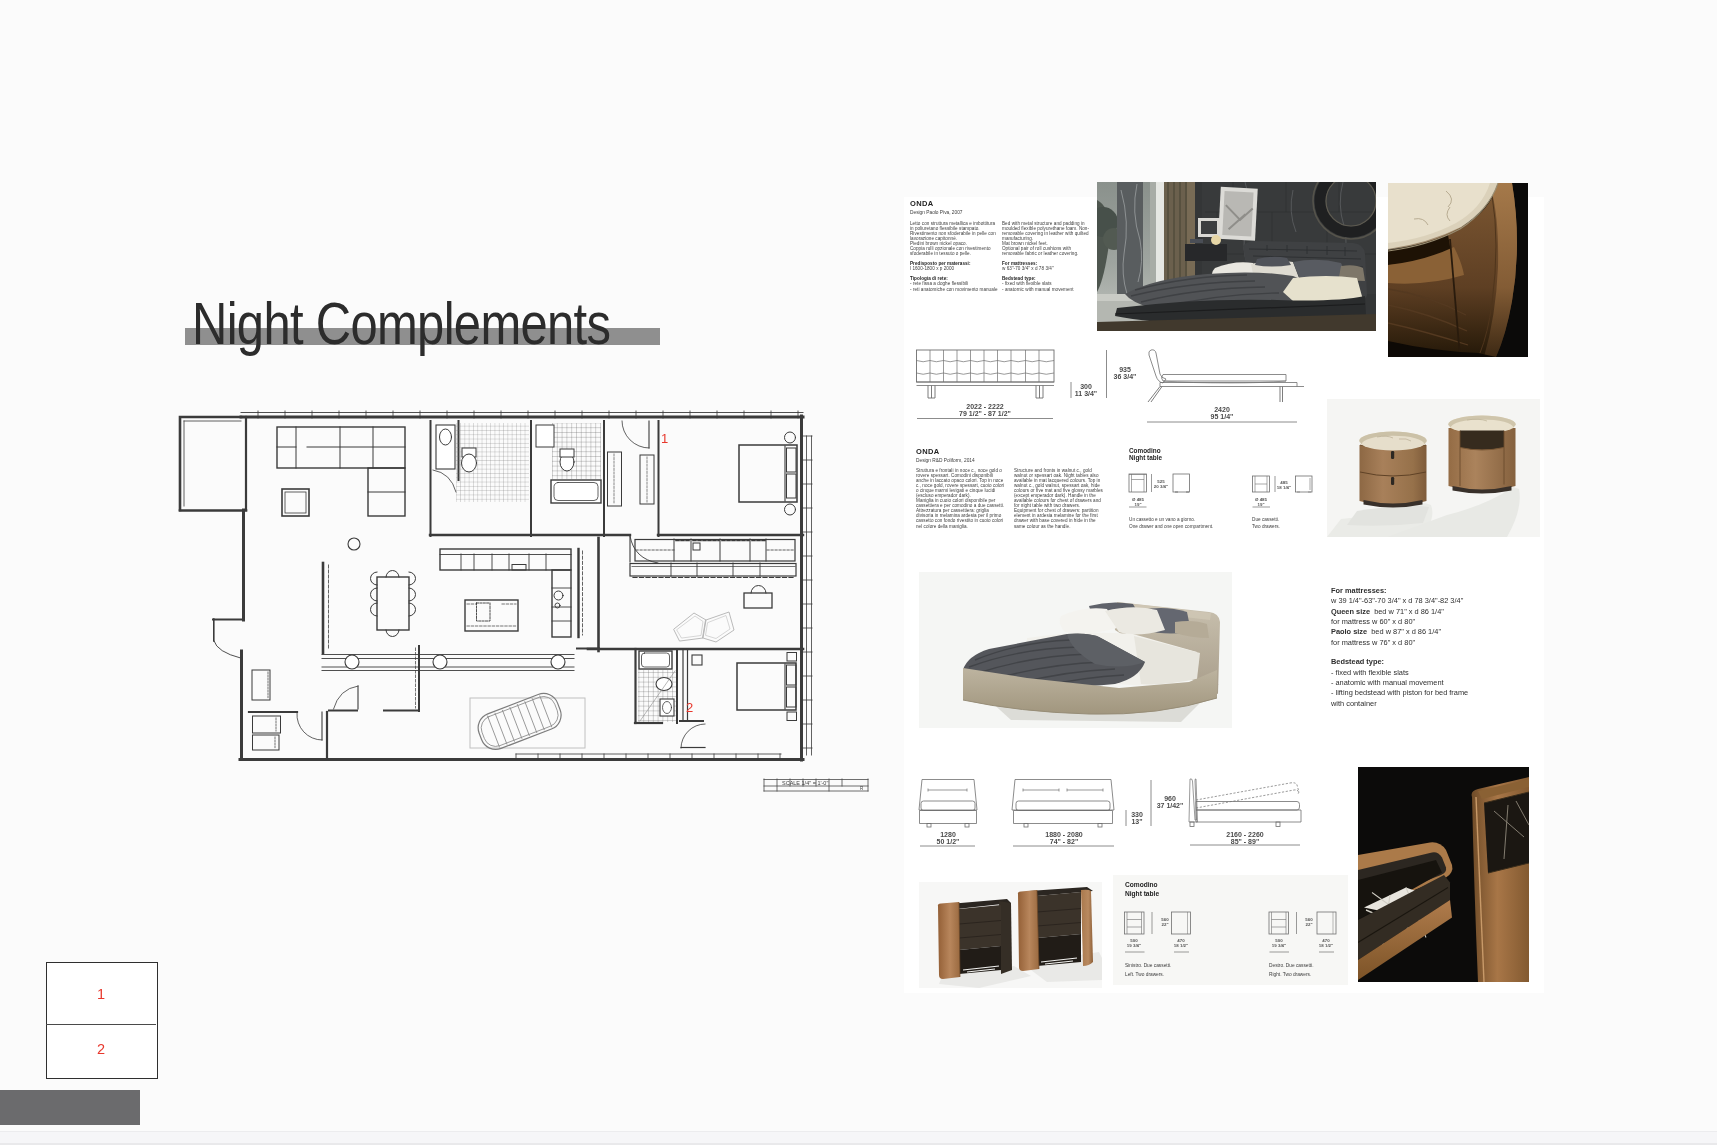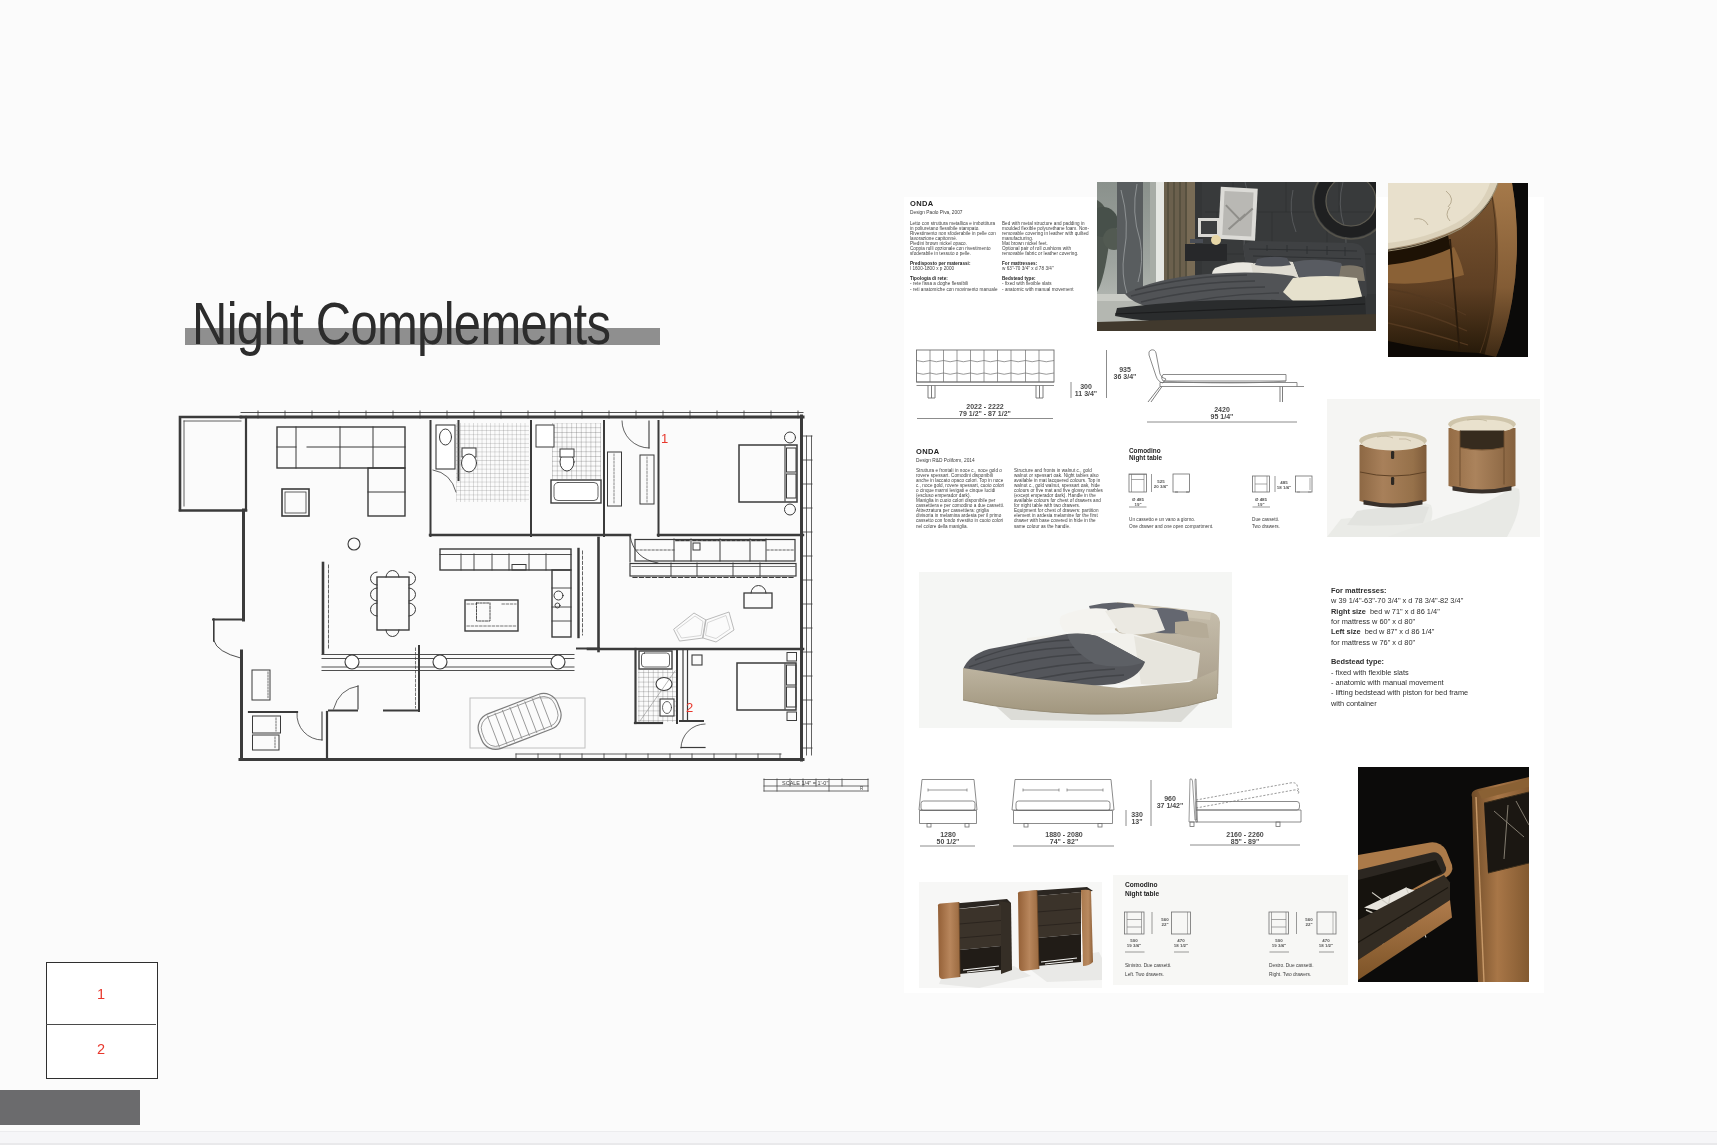--- a/index.html
+++ b/index.html
@@ -506,23 +506,23 @@
 <path d="M56,88 Q100,70 152,68 M50,95 Q102,76 160,75 M56,102 Q110,84 170,82 M72,108 Q126,92 184,90 M96,112 Q146,99 196,97 M120,115 Q165,105 205,103" stroke="#424448" stroke-width="1.4" fill="none"></path>
 <path d="M148,62 Q166,61 178,64 L226,90 Q204,98 176,92 Q152,78 148,62" fill="#5d6065"></path>
 
 <path d="M44,96 L108,106 L200,116 L270,110 L298,98 L298,126 Q240,144 170,142 Q100,140 44,128 Z" fill="url(#gb2)"></path>
 <path d="M44,128 Q100,140 170,142 Q240,144 298,126" stroke="#978d77" stroke-width="1" fill="none"></path>
 </svg>
 
 <div class="abs" style="left:1331px;top:586px;width:170px;font-size:7.4px;line-height:10.35px;color:#2e2e2e;">
 <b>For mattresses:</b><br>
 w 39 1/4"-63"-70 3/4" x d 78 3/4"-82 3/4"<br>
-<b>Right size</b>&nbsp; bed w 71" x d 86 1/4"<br>
+<b>Queen size</b>&nbsp; bed w 71" x d 86 1/4"<br>
 for mattress w 60" x d 80"<br>
-<b>Left size</b>&nbsp; bed w 87" x d 86 1/4"<br>
+<b>Paolo size</b>&nbsp; bed w 87" x d 86 1/4"<br>
 for mattress w 76" x d 80"<br>
 <span style="display:block;height:9.3px;"></span>
 <b>Bedstead type:</b><br>
 - fixed with flexible slats<br>
 - anatomic with manual movement<br>
 - lifting bedstead with piston for bed frame<br>
 with container
 </div>
 
 <svg class="abs" style="left:904px;top:770px;" width="405" height="85" viewBox="904 770 405 85" fill="none" stroke="#6e6e6e">

